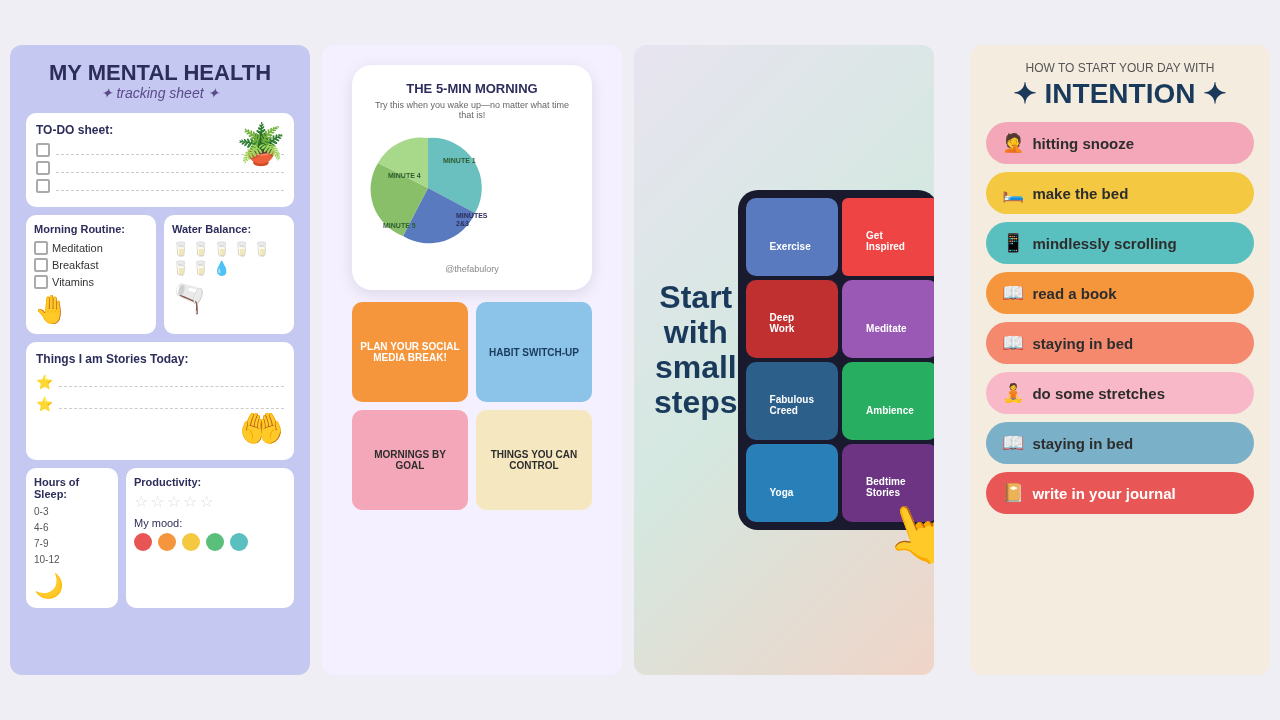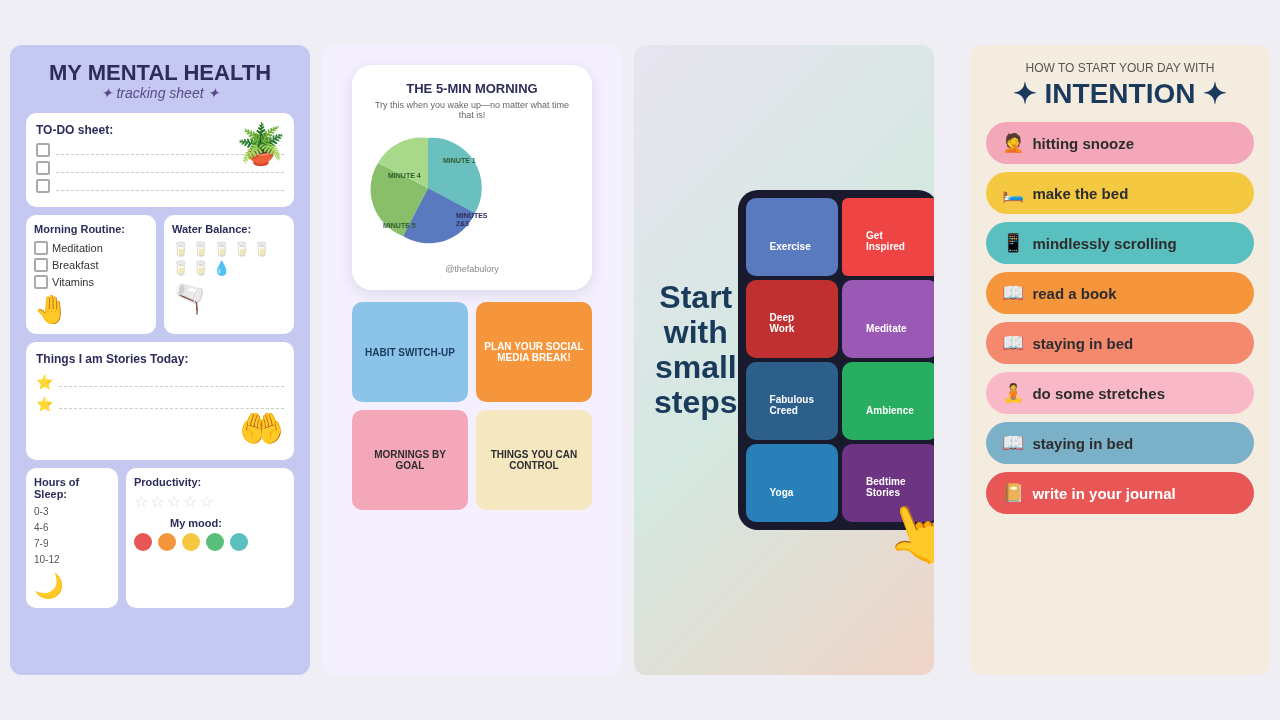--- a/index.html
+++ b/index.html
@@ -180,24 +180,23 @@
       margin-bottom: 4px;
     }
     .stars-row {
       display: flex;
       gap: 2px;
       margin-bottom: 6px;
     }
     .prod-star { color: #ddd; font-size: 16px; }
     .mood-label {
       font-size: 11px;
-      font-weight: bold;
+      font-weight: normal;
       color: #2d2d5c;
       margin-bottom: 4px;
-      margin-left: 36px;
     }
     .mood-dots {
       display: flex;
       gap: 6px;
     }
     .mood-dot {
       width: 18px;
       height: 18px;
       border-radius: 50%;
     }
@@ -477,25 +476,25 @@
 
         <text x="75" y="35" font-size="7" fill="#2d5c2d" font-weight="bold">MINUTE 1</text>
         <text x="88" y="90" font-size="7" fill="#2d2d5c" font-weight="bold">MINUTES</text>
         <text x="88" y="98" font-size="7" fill="#2d2d5c" font-weight="bold">2&amp;3</text>
         <text x="15" y="100" font-size="7" fill="#2d5c2d" font-weight="bold">MINUTE 5</text>
         <text x="20" y="50" font-size="7" fill="#2d5c2d" font-weight="bold">MINUTE 4</text>
       </svg>
       <div style="text-align:center;font-size:9px;color:#888;margin-top:4px;">@thefabulory</div>
     </div>
     <div class="card2-grid">
+      <div class="card2-mini" style="background:#f5963c;">
+        <span>PLAN YOUR SOCIAL MEDIA BREAK!</span>
+      </div>
       <div class="card2-mini" style="background:#8bc4e8;color:#1a3a5c;">
         <span>HABIT SWITCH-UP</span>
-      </div>
-      <div class="card2-mini" style="background:#f5963c;">
-        <span>PLAN YOUR SOCIAL MEDIA BREAK!</span>
       </div>
       <div class="card2-mini" style="background:#f4a7b9;color:#2d2d2d;">
         <span>MORNINGS BY GOAL</span>
       </div>
       <div class="card2-mini" style="background:#f5e8c0;color:#2d2d2d;">
         <span>THINGS YOU CAN CONTROL</span>
       </div>
     </div>
   </div>
 

